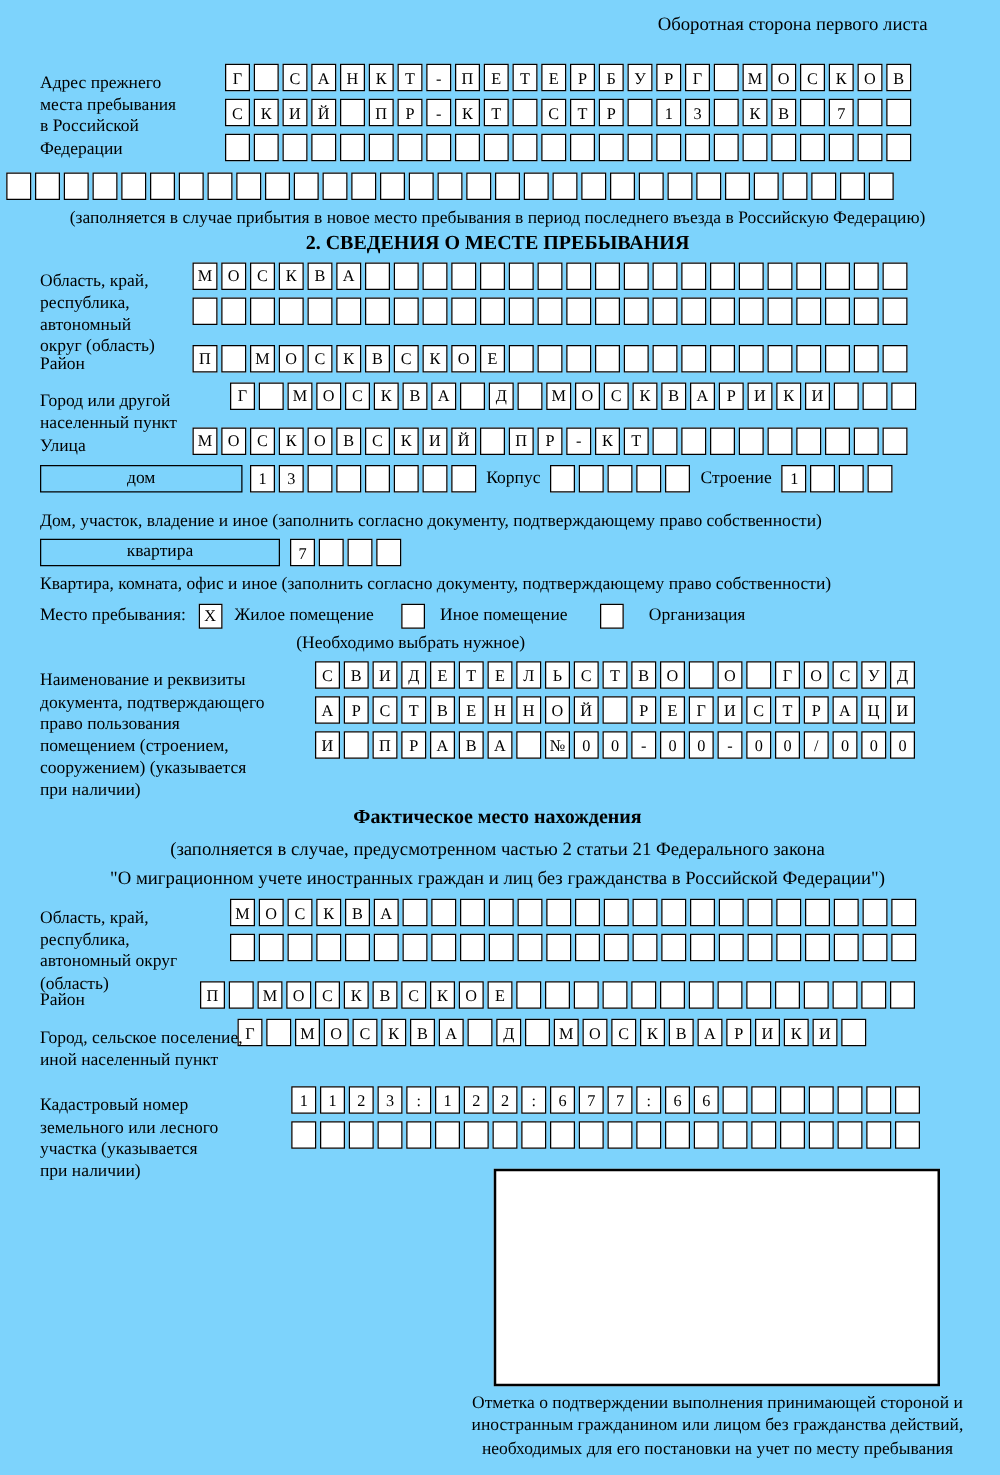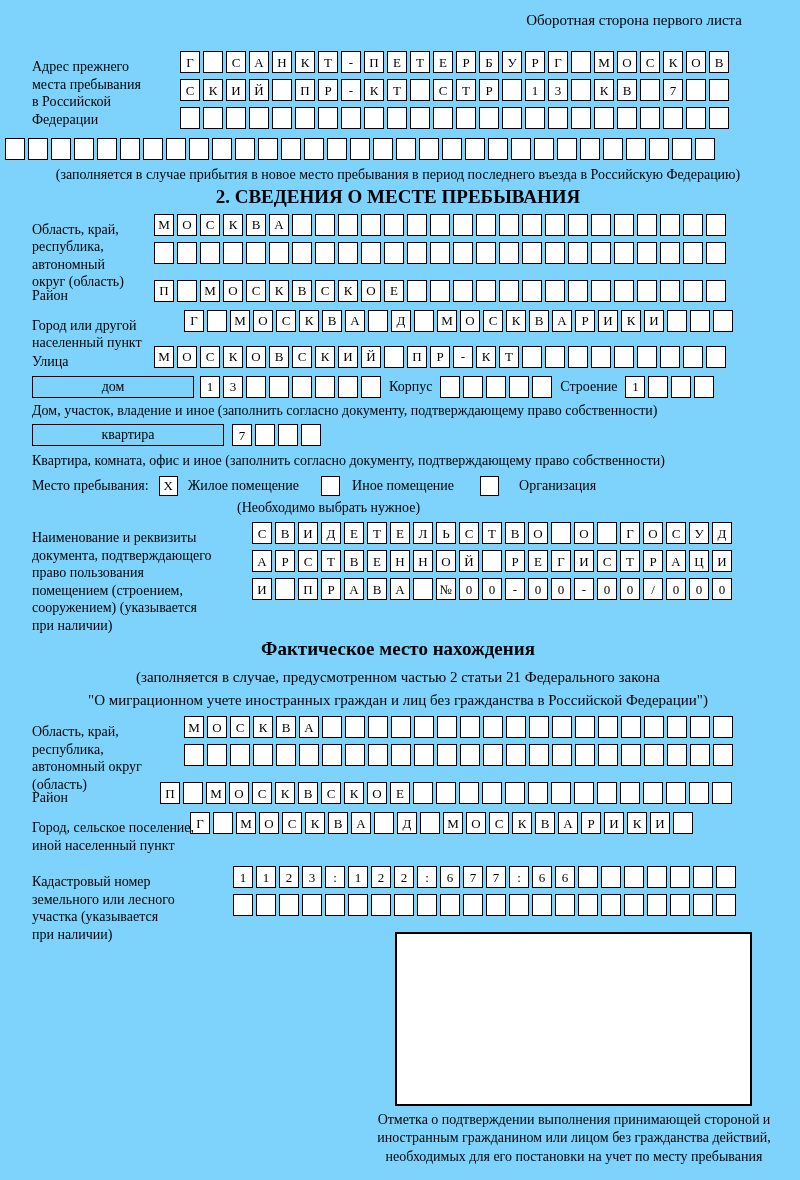--- a/index.html
+++ b/index.html
@@ -17,21 +17,21 @@
   }
   .fgrids{margin-left:var(--lw);}
   .grid-row{display:flex;gap:3px;margin-bottom:6px;}
   .cell{
     width:18px;height:20px;border:1.5px solid #000;flex:0 0 auto;
     display:flex;align-items:center;justify-content:center;
     font-size:13px;line-height:1;background:#fff;box-sizing:content-box;
   }
   .caption{font-size:14px;line-height:1.25;}
   .caption.center{text-align:center;}
-  .sec-title{text-align:center;font-weight:bold;font-size:19px;margin:2px 0 6px 0;}
+  .sec-title{text-align:center;font-weight:bold;font-size:16px;margin:2px 0 6px 0;}
   .namedbox{
     border:1.5px solid #000;height:20px;display:flex;align-items:center;
     justify-content:center;font-size:14px;flex:0 0 auto;box-sizing:content-box;
   }
   .inline-row{display:flex;align-items:center;}
   .ilabel{font-size:14px;flex:0 0 auto;}
   .cb{margin:0 0 0 10px;}
   .stamp-box{border:2px solid #000;width:353px;height:170px;margin-left:363px;background:#fff;}
   .stamp-note{width:440px;margin-left:322px;text-align:center;font-size:14px;line-height:1.32;margin-top:5px;}
   .fact-note{text-align:center;font-size:15px;line-height:1.5;}
@@ -321,21 +321,21 @@
           <span class="cell"></span>
           <span class="cell"></span>
           <span class="cell"></span>
           <span class="cell"></span>
           <span class="cell"></span>
           <span class="cell"></span>
         </div>
     </div>
   </div>
 
-  <div class="inline-row" style="margin-bottom:4px;">
+  <div class="inline-row" style="margin-bottom:15px;">
     <div class="namedbox" style="width:160px;">дом</div>
     <div class="grid-row" style="margin:0 0 0 6px;">
         <span class="cell">1</span>
         <span class="cell">3</span>
         <span class="cell"></span>
         <span class="cell"></span>
         <span class="cell"></span>
         <span class="cell"></span>
         <span class="cell"></span>
         <span class="cell"></span>

